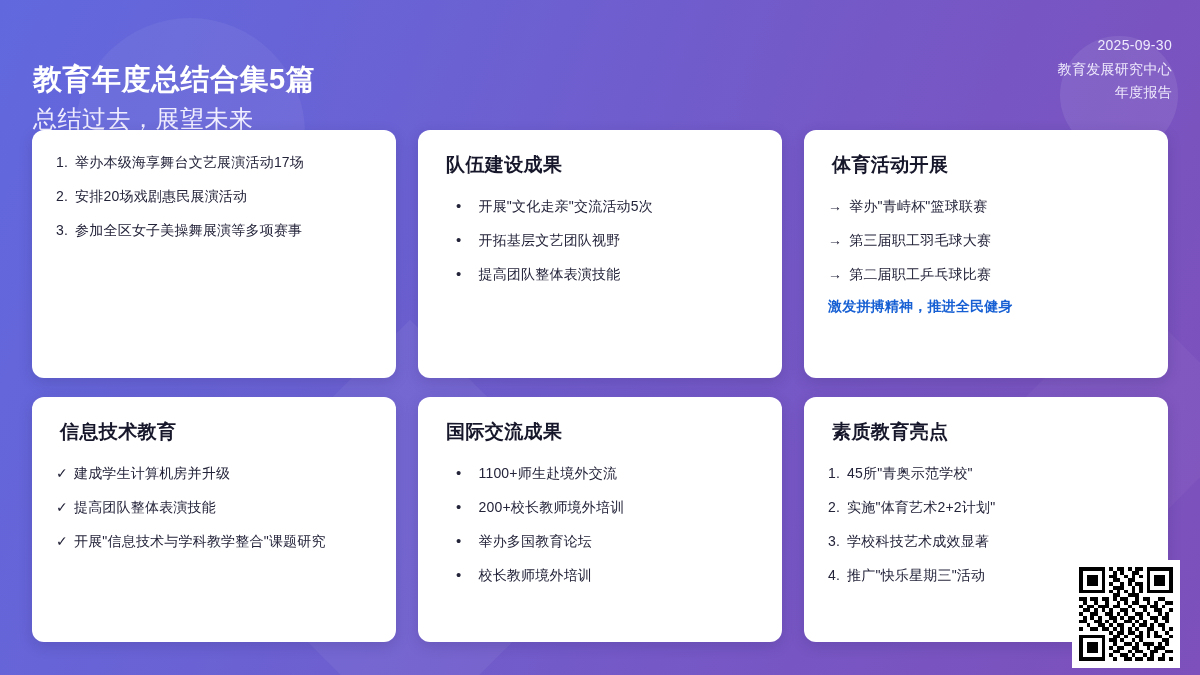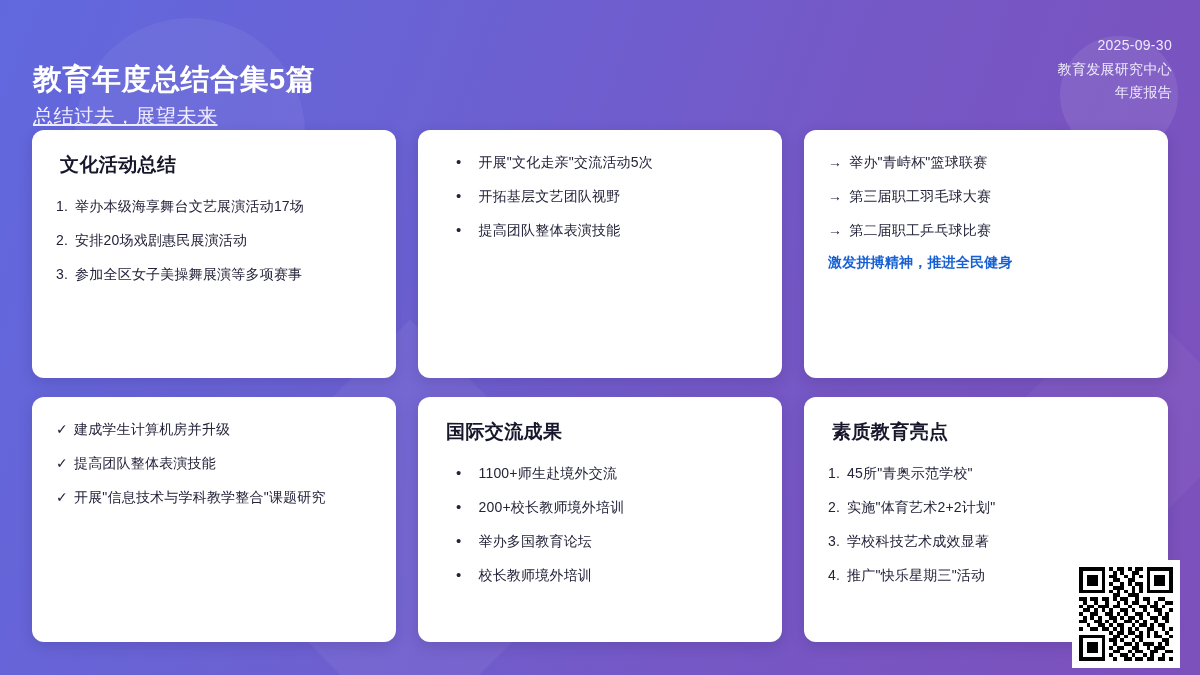--- a/index.html
+++ b/index.html
@@ -63,26 +63,25 @@
   .deck-title {
     margin: 0;
     font-size: 29px;
     font-weight: bold;
     color: #ffffff;
     letter-spacing: 0.5px;
     line-height: 1.25;
   }
   .deck-subtitle {
     margin: 6px 0 0 0;
-    font-size: 20px;
+    font-size: 24px;
     font-weight: normal;
     color: #f1eeff;
     letter-spacing: 0.5px;
     line-height: 1.3;
-    text-decoration: underline;
   }
   .header-right {
     position: absolute;
     right: 28px; top: 34px;
     text-align: right;
   }
   .meta-line {
     font-size: 14px;
     color: #efeafd;
     line-height: 1.68;
@@ -192,70 +191,72 @@
     </div>
     <div class="header-right">
       <div class="meta-line">2025-09-30</div>
       <div class="meta-line">教育发展研究中心</div>
       <div class="meta-line">年度报告</div>
     </div>
   </div>
 
   <div class="grid" id="card-grid">
       <div class="card">
-        <div class="card-title">文化活动总结</div>
         <ul class="card-list numbered">
           <li>
             <span class="marker">1.</span>
             <span class="li-text">举办本级海享舞台文艺展演活动17场</span>
           </li>
           <li>
             <span class="marker">2.</span>
             <span class="li-text">安排20场戏剧惠民展演活动</span>
           </li>
           <li>
             <span class="marker">3.</span>
             <span class="li-text">参加全区女子美操舞展演等多项赛事</span>
           </li>
         </ul>
       </div>
       <div class="card">
+        <div class="card-title">队伍建设成果</div>
         <ul class="card-list bullets">
           <li>
             <span class="marker">•</span>
             <span class="li-text">开展"文化走亲"交流活动5次</span>
           </li>
           <li>
             <span class="marker">•</span>
             <span class="li-text">开拓基层文艺团队视野</span>
           </li>
           <li>
             <span class="marker">•</span>
             <span class="li-text">提高团队整体表演技能</span>
           </li>
         </ul>
       </div>
       <div class="card">
+        <div class="card-title">体育活动开展</div>
         <ul class="card-list arrows">
           <li>
             <span class="marker">→</span>
             <span class="li-text">举办"青峙杯"篮球联赛</span>
           </li>
           <li>
             <span class="marker">→</span>
             <span class="li-text">第三届职工羽毛球大赛</span>
           </li>
           <li>
             <span class="marker">→</span>
             <span class="li-text">第二届职工乒乓球比赛</span>
           </li>
         </ul>
         <div class="accent-note">激发拼搏精神，推进全民健身</div>
       </div>
       <div class="card">
+        <div class="card-title">信息技术教育</div>
         <ul class="card-list checks">
           <li>
             <span class="marker">✓</span>
             <span class="li-text">建成学生计算机房并升级</span>
           </li>
           <li>
             <span class="marker">✓</span>
             <span class="li-text">提高团队整体表演技能</span>
           </li>
           <li>

